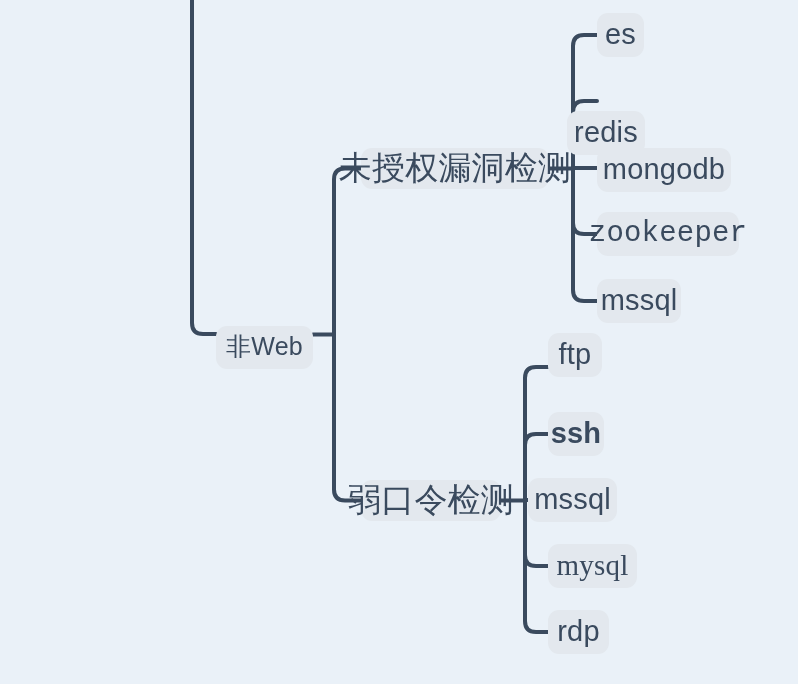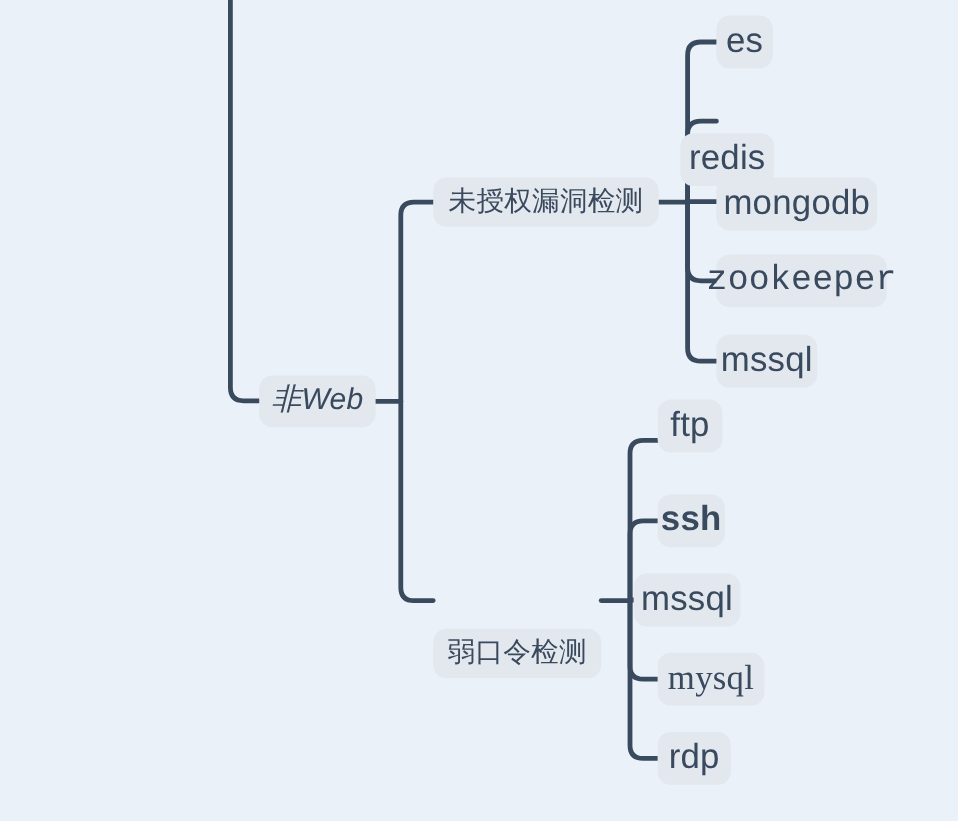--- a/index.html
+++ b/index.html
@@ -37,21 +37,21 @@
     border-radius: 10px;
     color: #3a4a5e;
     white-space: nowrap;
     letter-spacing: 0.2px;
   }
   .node-root {
     font-size: 25px;
     border-radius: 11px;
   }
   .node-branch {
-    font-size: 23px;
+    font-size: 33px;
     border-radius: 11px;
   }
   .node-leaf {
     font-size: 29px;
     border-radius: 11px;
   }
   .node-label {
     display: block;
     line-height: 1;
     padding-bottom: 2px;
@@ -77,42 +77,42 @@
         <path d="M 501 500.5 H 525"></path>
         <path d="M 525 500.5 V 378 Q 525 367 536 367 H 548"></path>
         <path d="M 525 500.5 V 445 Q 525 434 536 434 H 548"></path>
         <path d="M 525 500 H 548"></path>
         <path d="M 525 500.5 V 555 Q 525 566 536 566 H 548"></path>
         <path d="M 525 500.5 V 621 Q 525 632 536 632 H 548"></path>
       </g>
   </svg>
 
   <div id="node-layer">
-      <div class="node node-root" style="left: 216px; top: 313px; width: 97px; height: 43px; font-style: italic;">
+      <div class="node node-root" style="left: 216px; top: 326px; width: 97px; height: 43px;">
         <span class="node-label">非Web</span>
       </div>
       <div class="node node-branch" style="left: 361px; top: 148px; width: 188px; height: 41px;">
         <span class="node-label">未授权漏洞检测</span>
       </div>
       <div class="node node-leaf" style="left: 597px; top: 13px; width: 47px; height: 44px;">
         <span class="node-label">es</span>
       </div>
       <div class="node node-leaf" style="left: 567px; top: 79px; width: 78px; height: 44px; margin-top: 32px;">
         <span class="node-label">redis</span>
       </div>
       <div class="node node-leaf" style="left: 597px; top: 148px; width: 134px; height: 44px;">
         <span class="node-label">mongodb</span>
       </div>
       <div class="node node-leaf" style="left: 597px; top: 212px; width: 142px; height: 44px; font-family: Liberation Mono, monospace;">
         <span class="node-label">zookeeper</span>
       </div>
       <div class="node node-leaf" style="left: 597px; top: 279px; width: 84px; height: 44px;">
         <span class="node-label">mssql</span>
       </div>
-      <div class="node node-branch" style="left: 361px; top: 480px; width: 140px; height: 41px; margin-top: 44px;">
+      <div class="node node-branch" style="left: 361px; top: 480px; width: 140px; height: 41px;">
         <span class="node-label">弱口令检测</span>
       </div>
       <div class="node node-leaf" style="left: 548px; top: 333px; width: 54px; height: 44px;">
         <span class="node-label">ftp</span>
       </div>
       <div class="node node-leaf" style="left: 548px; top: 412px; width: 56px; height: 44px; font-weight: bold;">
         <span class="node-label">ssh</span>
       </div>
       <div class="node node-leaf" style="left: 528px; top: 478px; width: 89px; height: 44px;">
         <span class="node-label">mssql</span>

